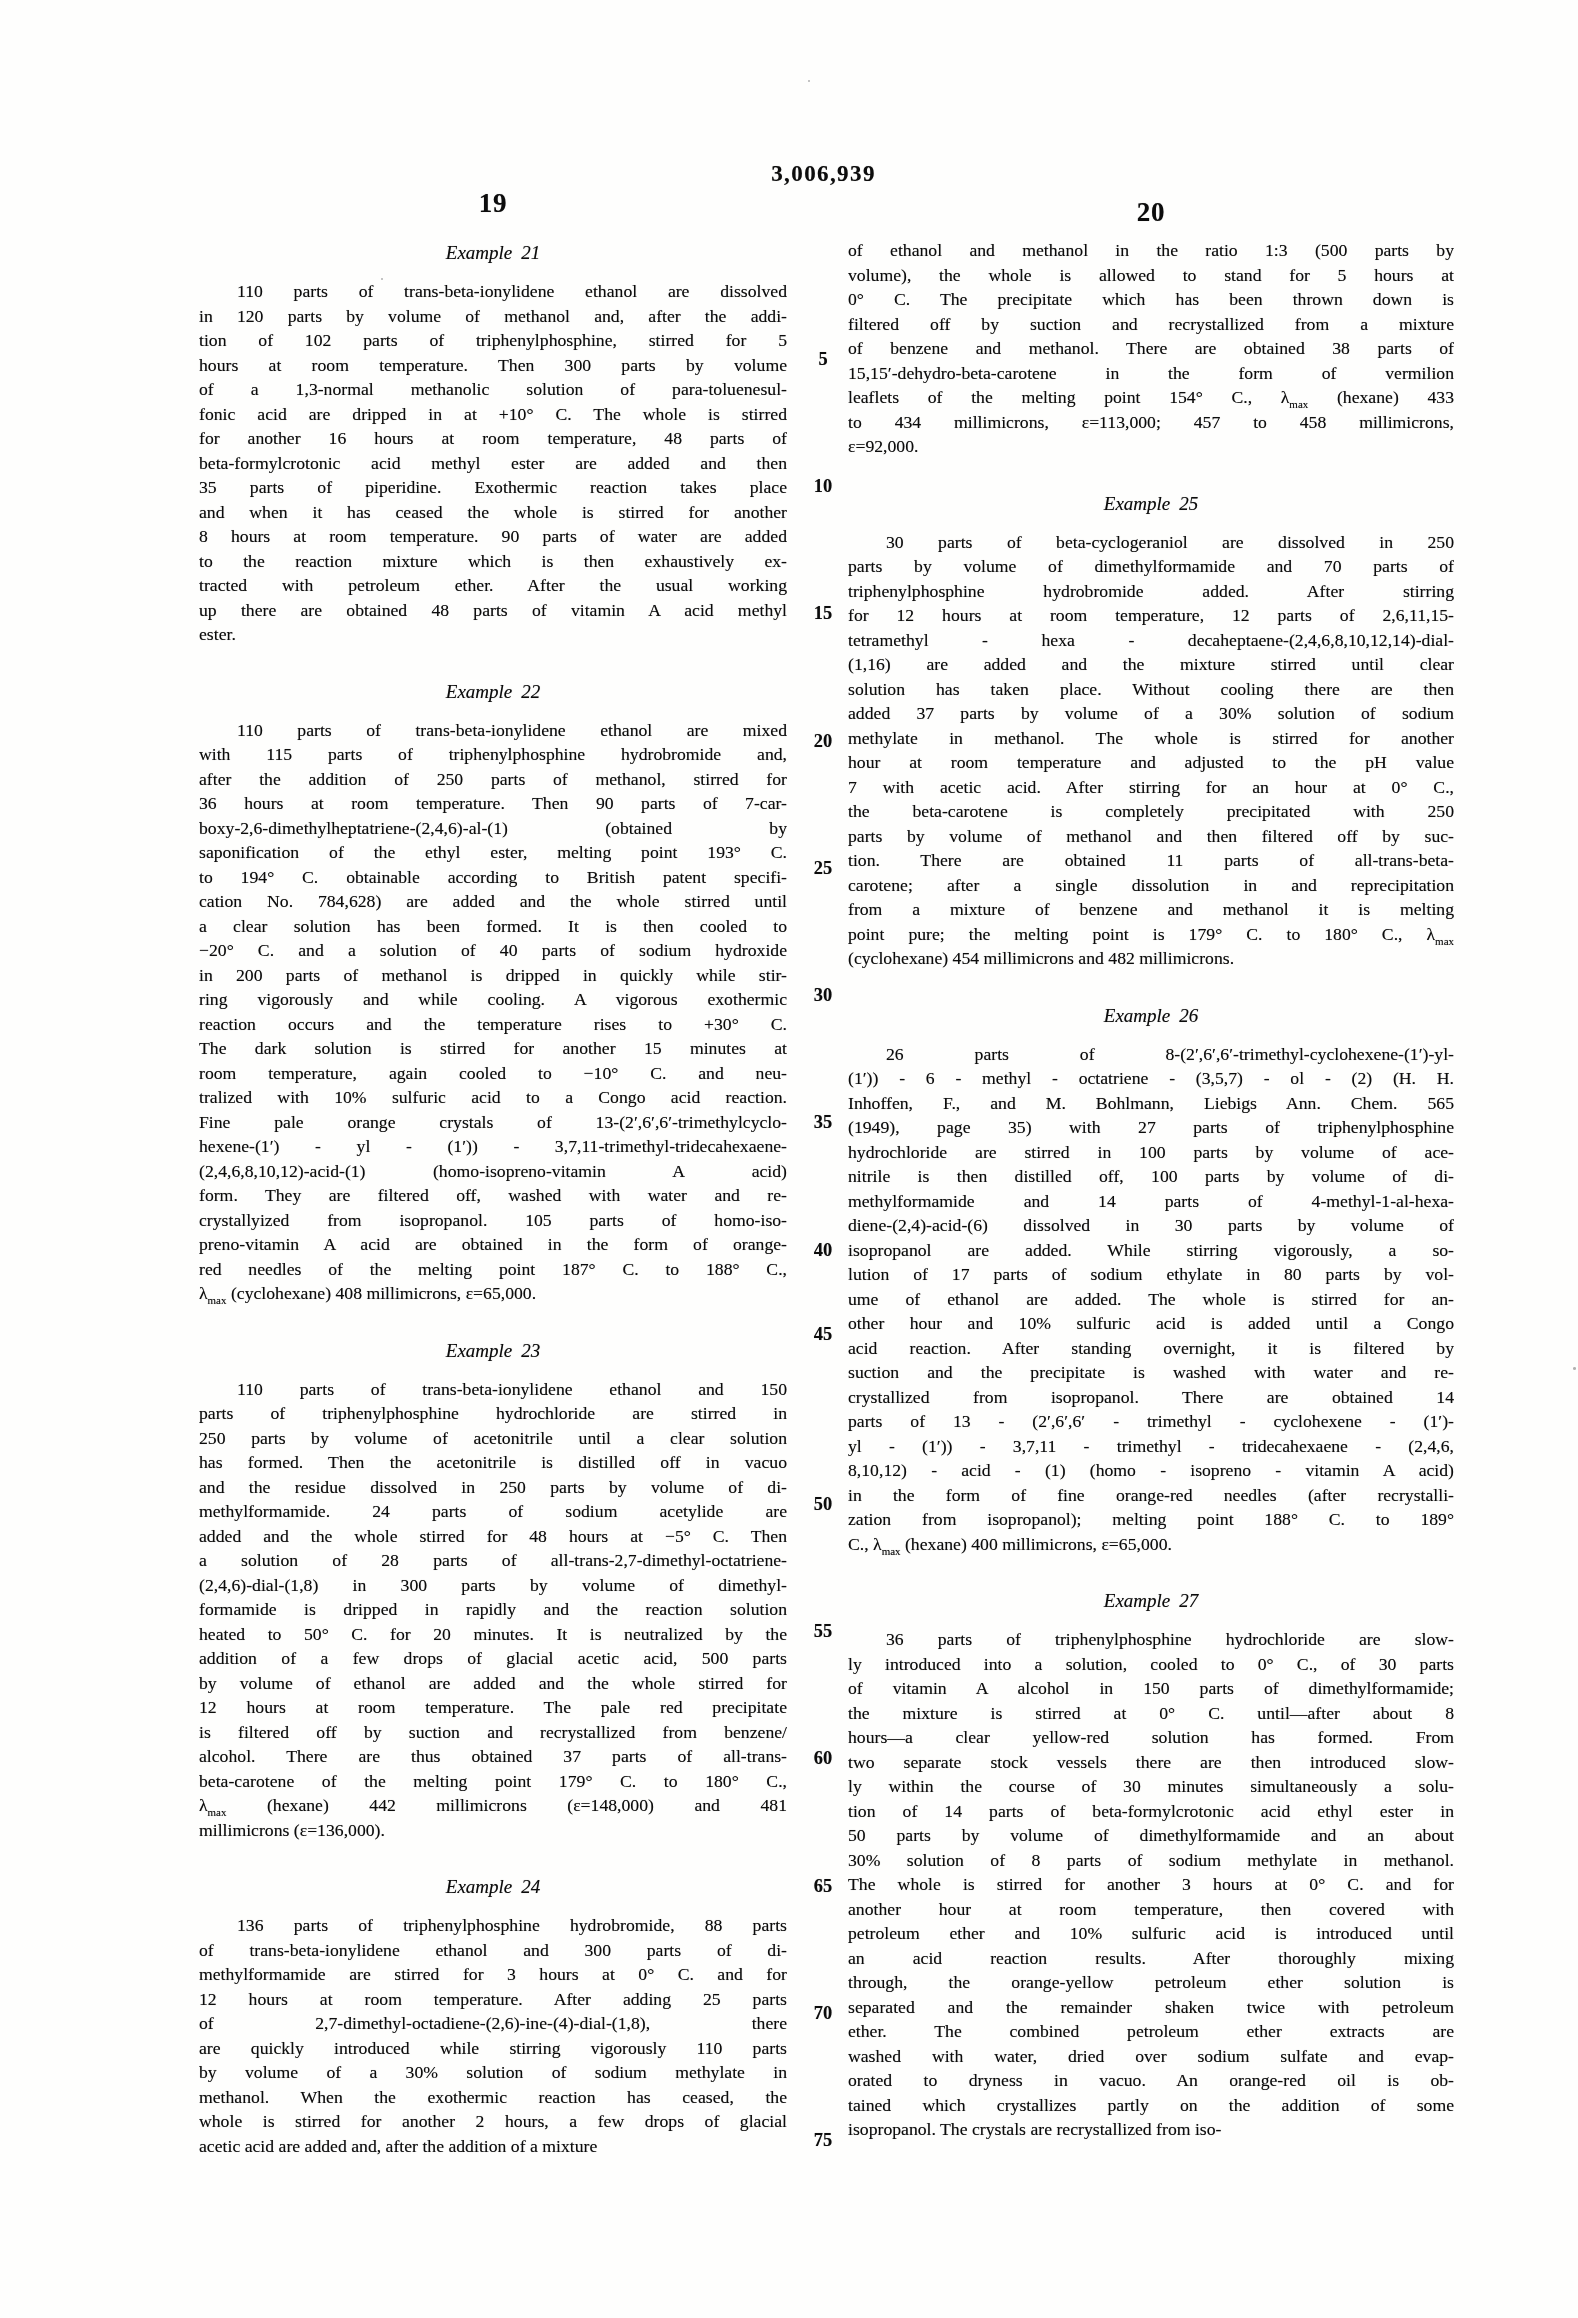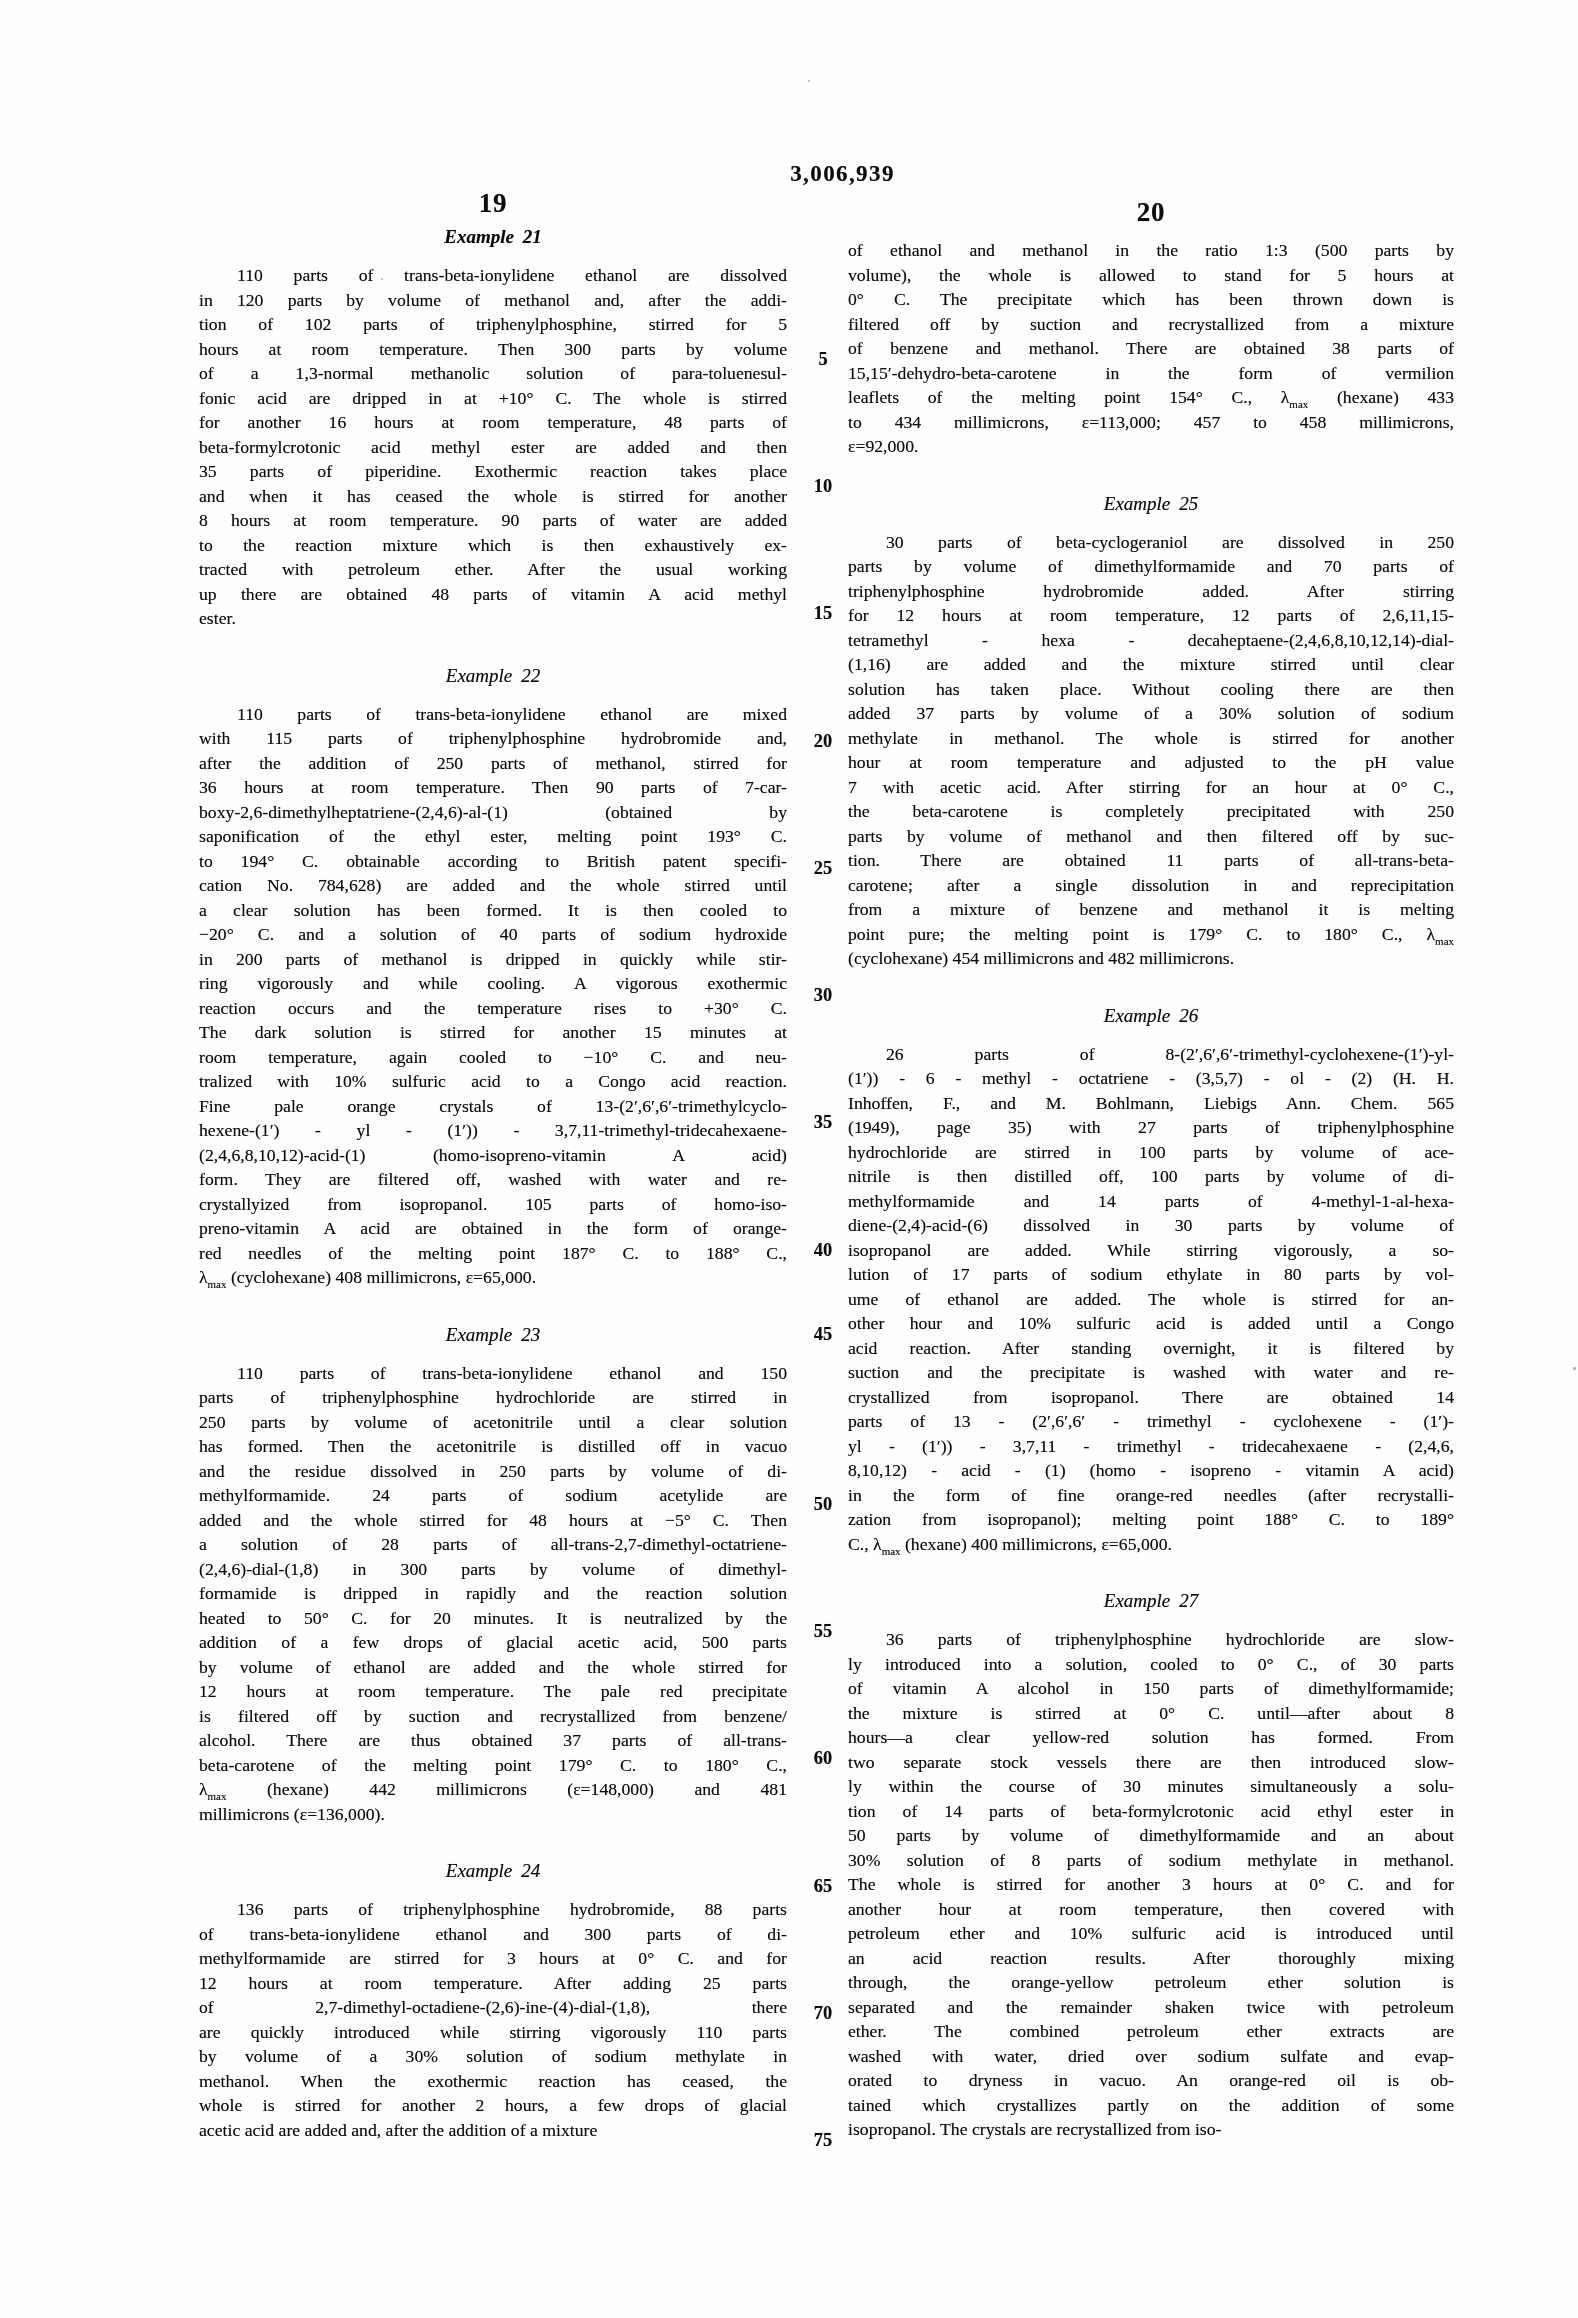--- a/index.html
+++ b/index.html
@@ -8,21 +8,21 @@
     width: 1578px;
     height: 2319px;
     background: #fefefd;
     font-family: "Liberation Serif", "DejaVu Serif", serif;
     color: #0c0c0c;
     overflow: hidden;
     text-shadow: 0 0 0.7px rgba(10,10,10,0.45);
   }
   .patent-number {
     position: absolute;
-    left: 215px;
+    left: 196px;
     width: 1255px;
     top: 161px;
     text-align: center;
     font-size: 23px;
     font-weight: bold;
     letter-spacing: 1.4px;
   }
   .page-num {
     position: absolute;
     font-size: 27px;
@@ -36,21 +36,21 @@
   .col-left  { left: 199px;  width: 588px; top: 225px; }
   .col-right { left: 848px; width: 606px; top: 238px; }
   .example-heading {
     text-align: center;
     font-style: italic;
     font-size: 19px;
     line-height: 24.5px;
     margin: 33px 0 13.6px 0;
     word-spacing: 4.1px;
   }
-  .section:first-child .example-heading { margin-top: 0; font-weight: bold; }
+  .section:first-child .example-heading { margin-top: 16px; }
   .para { margin: 0; }
   .line {
     line-height: 24.5px;
     height: 24.5px;
     overflow: hidden;
     text-align: justify;
     text-align-last: justify;
     white-space: normal;
   }
   .line.last { text-align-last: left; }

